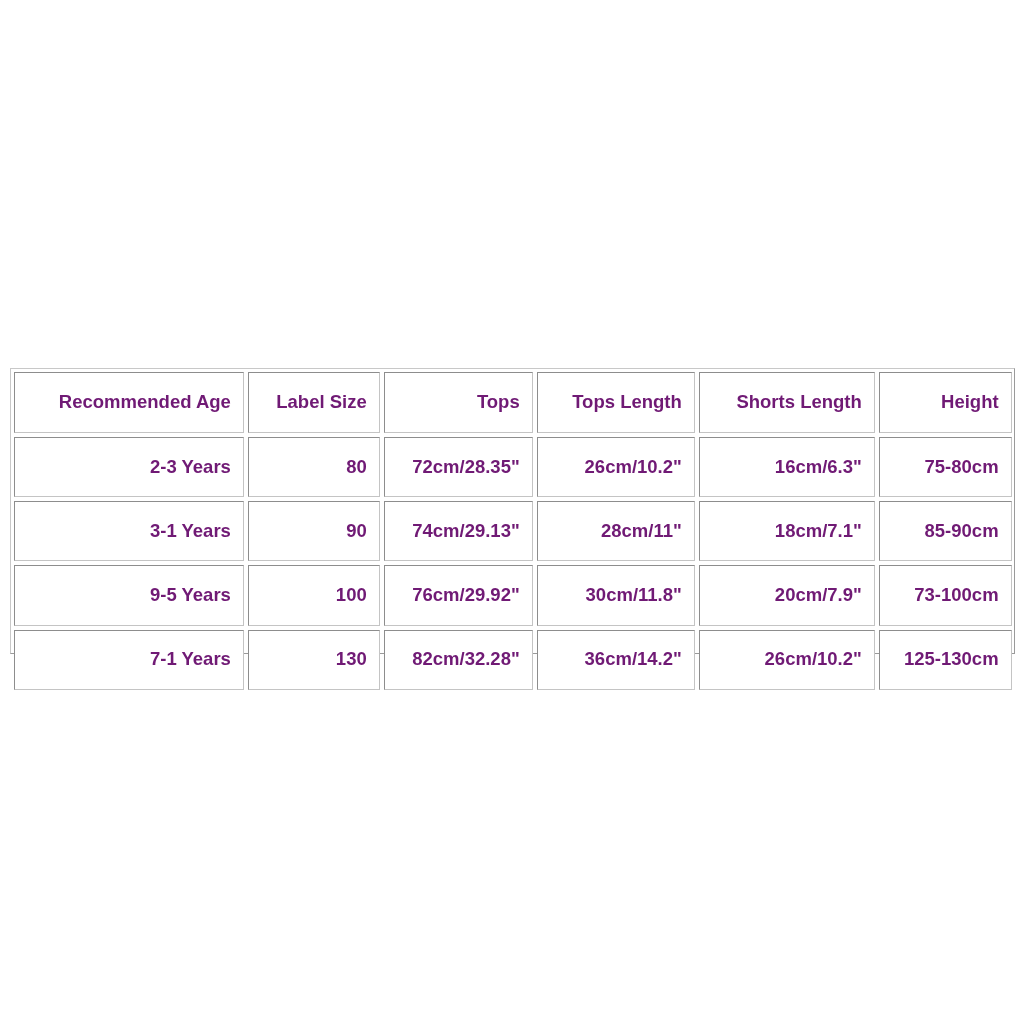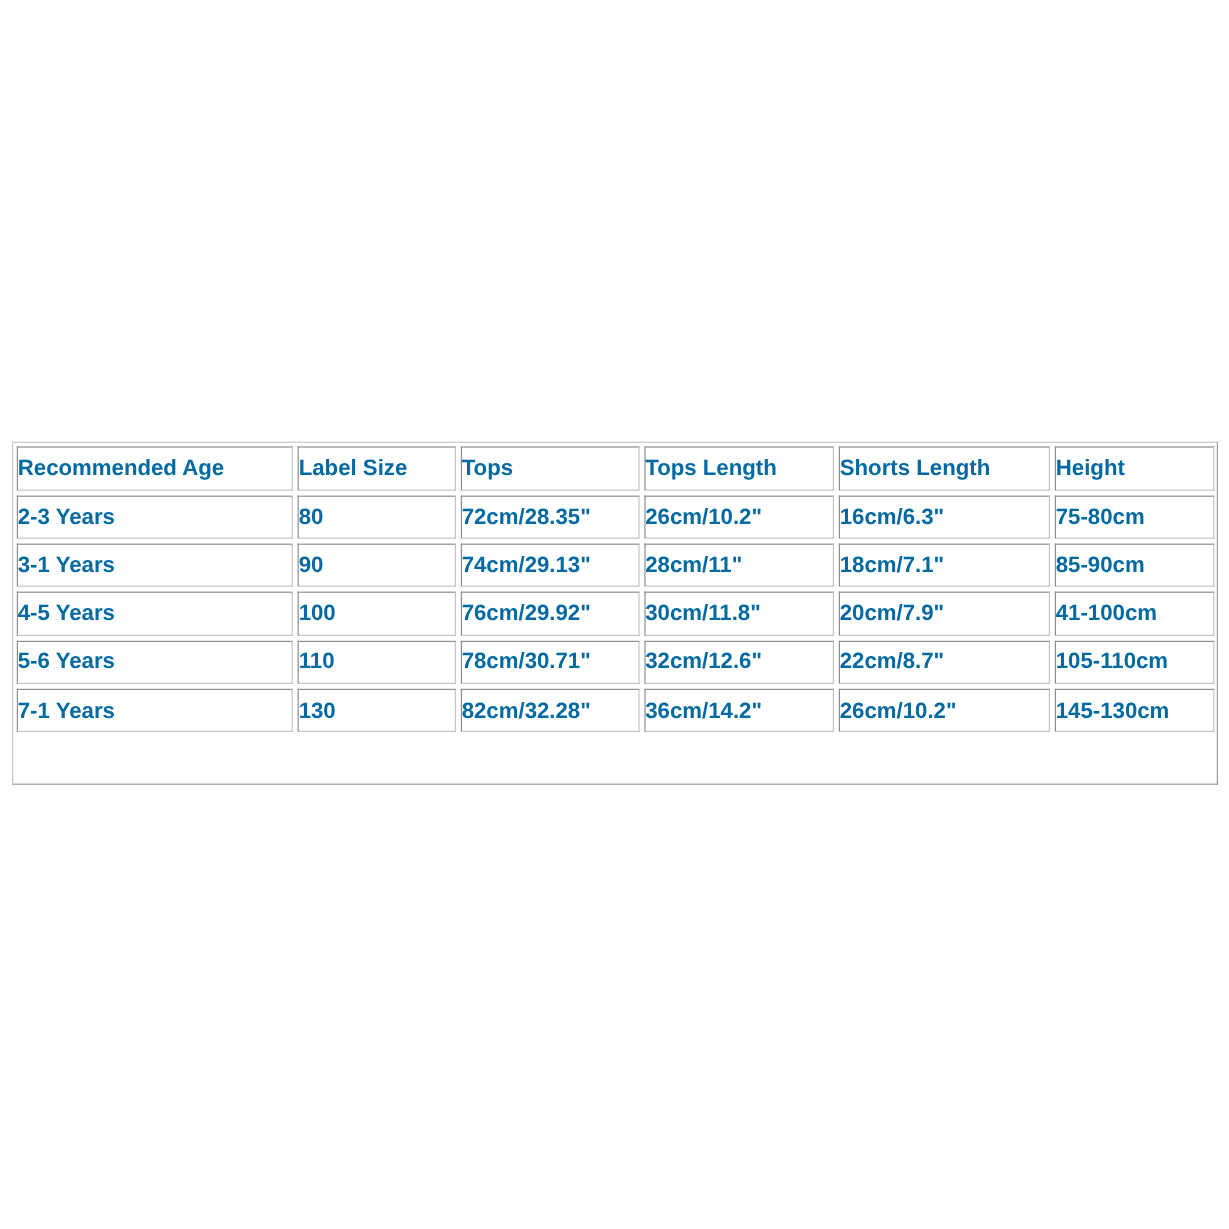--- a/index.html
+++ b/index.html
@@ -47,25 +47,25 @@
     margin-top: -0.25px;
   }
   table.size-chart td {
     border-style: solid;
     border-width: 1px;
     
     border-top-color: #8d8d8d;
     border-left-color: #8d8d8d;
     border-bottom-color: #c4c4c4;
     border-right-color: #c4c4c4;
-    text-align: left;
+    text-align: right;
     vertical-align: middle;
     font-weight: bold;
-    color: #0369a1;
-    padding: 0;
+    color: #701a75;
+    padding: 12px;
     background: #ffffff;
     height: 34.25px;
     white-space: nowrap;
     font-size: 18.5px;
     line-height: 1;
   }
   table.size-chart tr.header-row td {
     height: 35px;
   }
   table.size-chart col.c0 { width: 229.8px; }
@@ -111,40 +111,32 @@
         </tr>
         <tr>
           <td>3-1 Years</td>
           <td>90</td>
           <td>74cm/29.13"</td>
           <td>28cm/11"</td>
           <td>18cm/7.1"</td>
           <td>85-90cm</td>
         </tr>
         <tr>
-          <td>4-5 Years</td>
+          <td>9-5 Years</td>
           <td>100</td>
           <td>76cm/29.92"</td>
           <td>30cm/11.8"</td>
           <td>20cm/7.9"</td>
-          <td>41-100cm</td>
-        </tr>
-        <tr>
-          <td>5-6 Years</td>
-          <td>110</td>
-          <td>78cm/30.71"</td>
-          <td>32cm/12.6"</td>
-          <td>22cm/8.7"</td>
-          <td>105-110cm</td>
+          <td>73-100cm</td>
         </tr>
         <tr>
           <td>7-1 Years</td>
           <td>130</td>
           <td>82cm/32.28"</td>
           <td>36cm/14.2"</td>
           <td>26cm/10.2"</td>
-          <td>145-130cm</td>
+          <td>125-130cm</td>
         </tr>
       </tbody>
     </table>
   </div>
 
 </div>
 
 </body></html>

